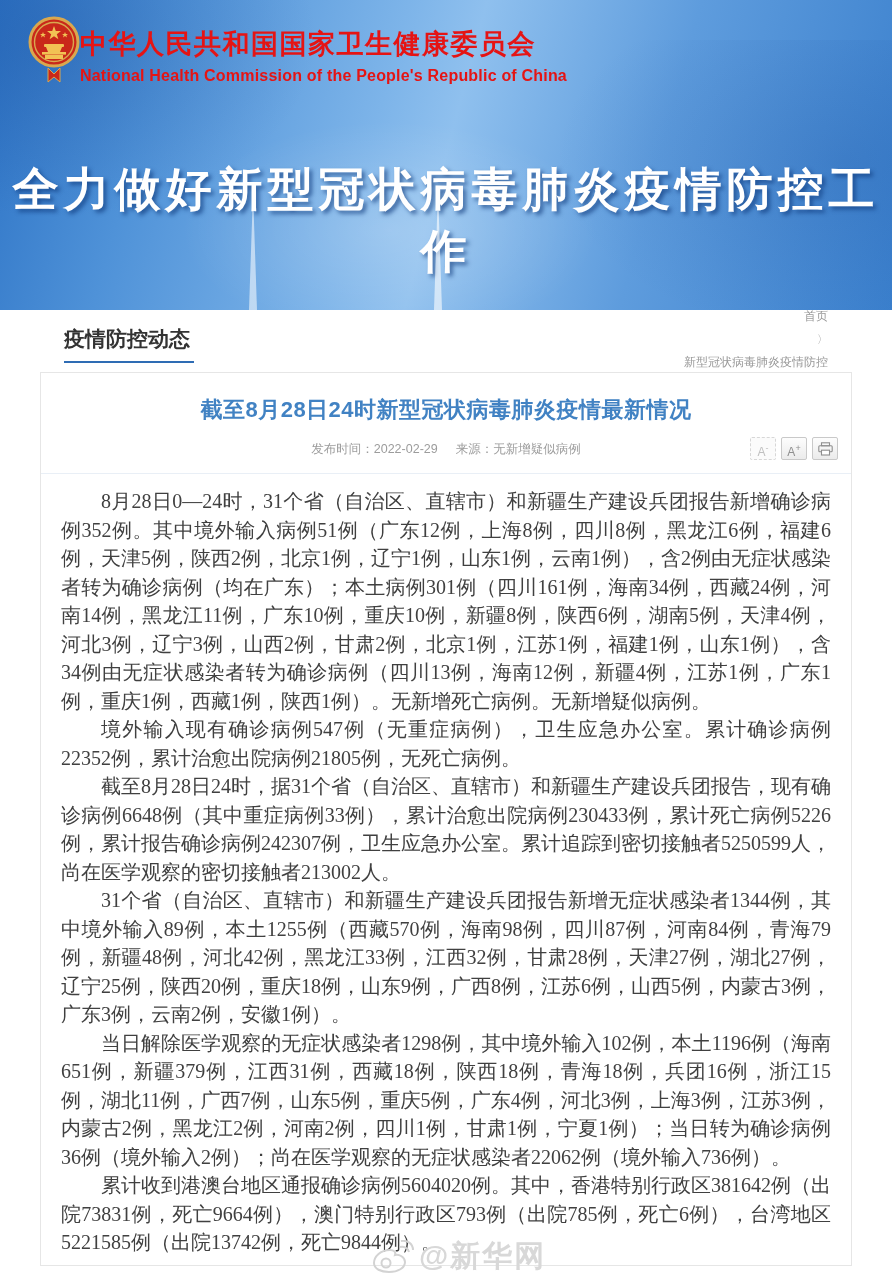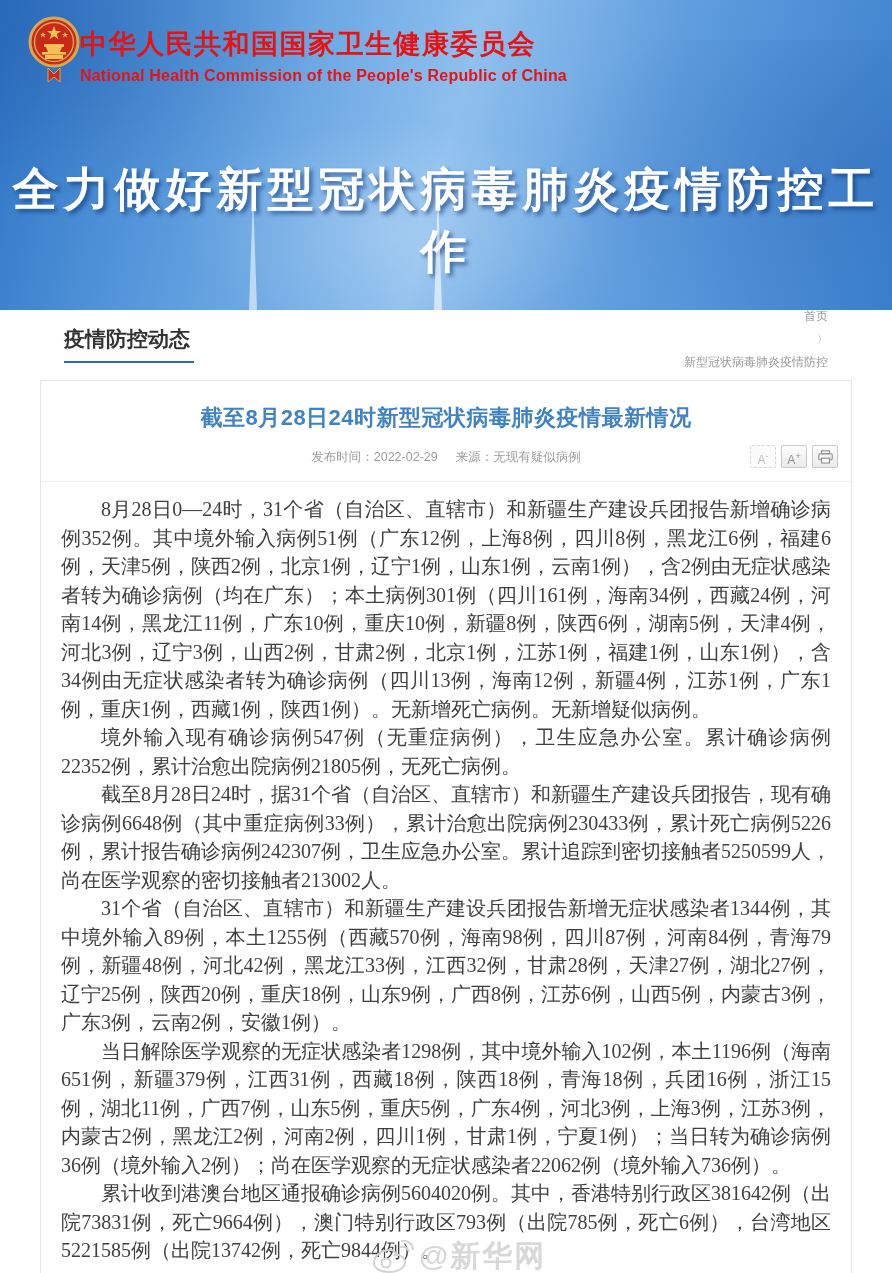--- a/index.html
+++ b/index.html
@@ -39,21 +39,21 @@
     font-size:21px; font-weight:bold; color:#333;
     border-bottom:2px solid #2e6cb4; padding:4px 4px 8px 0; margin-top:6px;
   }
   .breadcrumb{ display:flex; align-items:flex-end; gap:7px; font-size:12px; color:#999;flex-direction:column; }
   .crumb-link{ color:#999; text-decoration:none; }
   .crumb-sep{ color:#aaa; font-size:11px; }
   .crumb-current{ color:#555; font-weight:bold; }
 
   
   .content-box{
-    margin:12px 40px; border:1px solid #e6e6e6; background:#fff;
+    margin:4px 40px; border:1px solid #e6e6e6; background:#fff;
     height:894px; overflow:hidden; position:relative;
   }
   .article-title{
     text-align:center; font-size:22px; font-weight:bold; color:#4182c3;
     padding-top:22px; letter-spacing:.5px;
   }
   .meta-row{
     position:relative; text-align:center; font-size:12.5px; color:#9c9c9c;
     margin-top:16px; padding-bottom:15px; border-bottom:1px solid #e9eff6;
   }
@@ -133,21 +133,21 @@
     <a href="#" class="crumb-link">新型冠状病毒肺炎疫情防控</a>
     <span class="crumb-sep">〉</span>
     <span class="crumb-current">疫情防控动态</span>
   </div>
 </div>
 
 <main class="content-box">
   <h1 class="article-title">截至8月28日24时新型冠状病毒肺炎疫情最新情况</h1>
 
   <div class="meta-row">
-    <span>发布时间：</span><span>2022-02-29</span><span class="sep-space"></span><span>来源：</span><span>无现有疑似病例</span>
+    <span>发布时间：</span><span>2022-02-29</span><span class="sep-space"></span><span>来源：</span><span>无新增疑似病例</span>
     <div class="tools">
       <div class="tool-btn dashed"><span>A</span><sup>-</sup></div>
       <div class="tool-btn"><span>A</span><sup>+</sup></div>
       <div class="tool-btn icon-btn">
         <svg width="15" height="14" viewBox="0 0 15 14">
           <rect x="3.5" y="0.8" width="8" height="3" fill="none" stroke="#8f8f8f" stroke-width="1.1"></rect>
           <rect x="0.8" y="3.8" width="13.4" height="6" rx="1" fill="none" stroke="#8f8f8f" stroke-width="1.1"></rect>
           <rect x="3.5" y="8.2" width="8" height="4.8" fill="#fff" stroke="#8f8f8f" stroke-width="1.1"></rect>
         </svg>
       </div>

